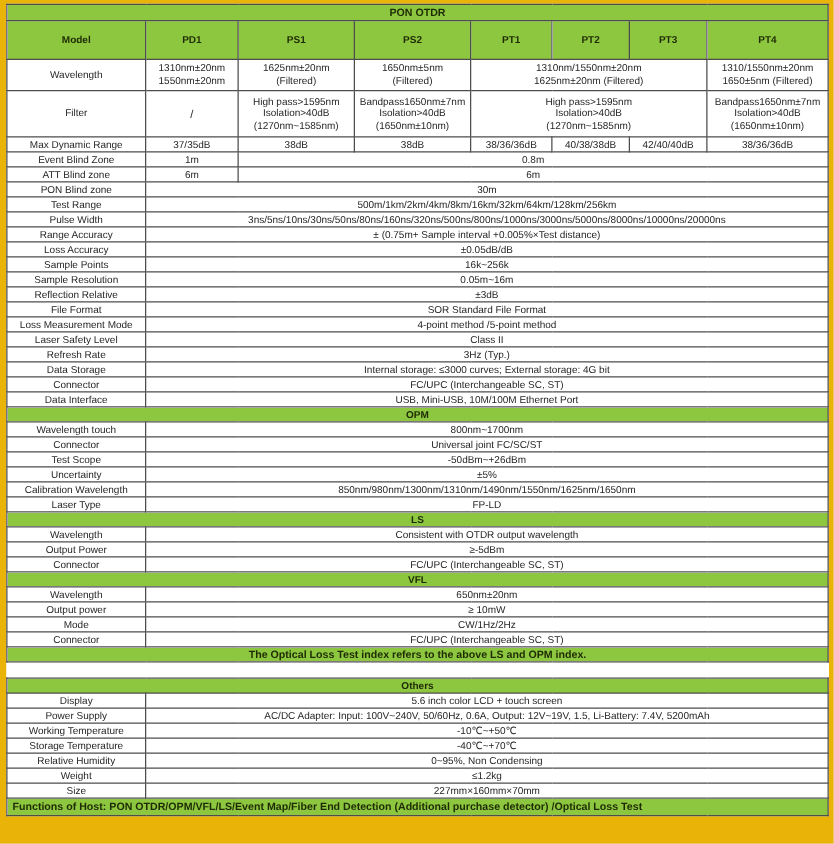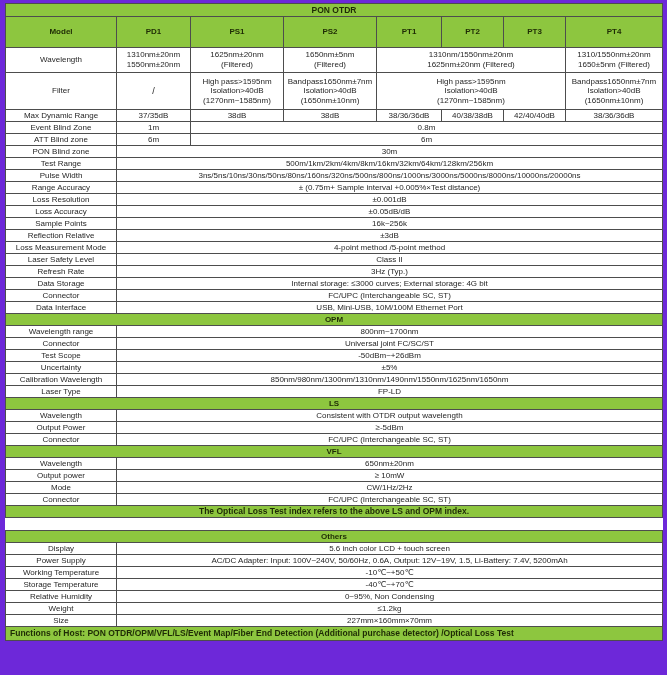--- a/index.html
+++ b/index.html
@@ -1,19 +1,19 @@
 <!DOCTYPE html>
 <html><head>
 <meta charset="utf-8">
 <style>
   html,body{margin:0;padding:0;background:#e8e8e8;}
   .frame{
     width:667px;height:675px;
     box-sizing:border-box;
-    background:#6d28d9;
+    background:#eab308;
     padding:3px 5px 0 5px;
     font-family:"Liberation Sans","DejaVu Sans",sans-serif;
     overflow:hidden;
   }
   table.spec{
     width:657px;
     table-layout:fixed;
     border-collapse:collapse;
     background:#ffffff;
     font-size:8px;
@@ -139,36 +139,40 @@
         </tr>
         <tr>
           <td>Pulse Width</td>
           <td colspan="7">3ns/5ns/10ns/30ns/50ns/80ns/160ns/320ns/500ns/800ns/1000ns/3000ns/5000ns/8000ns/10000ns/20000ns</td>
         </tr>
         <tr>
           <td>Range Accuracy</td>
           <td colspan="7">± (0.75m+ Sample interval +0.005%×Test distance)</td>
         </tr>
         <tr>
-          <td>Loss Resolution</td>
-          <td colspan="7">±0.001dB</td>
-        </tr>
-        <tr>
           <td>Loss Accuracy</td>
           <td colspan="7">±0.05dB/dB</td>
         </tr>
         <tr>
           <td>Sample Points</td>
           <td colspan="7">16k~256k</td>
         </tr>
         <tr>
+          <td>Sample Resolution</td>
+          <td colspan="7">0.05m~16m</td>
+        </tr>
+        <tr>
           <td>Reflection Relative</td>
           <td colspan="7">±3dB</td>
         </tr>
         <tr>
+          <td>File Format</td>
+          <td colspan="7">SOR Standard File Format</td>
+        </tr>
+        <tr>
           <td>Loss Measurement Mode</td>
           <td colspan="7">4-point method /5-point method</td>
         </tr>
         <tr>
           <td>Laser Safety Level</td>
           <td colspan="7">Class II</td>
         </tr>
         <tr>
           <td>Refresh Rate</td>
           <td colspan="7">3Hz (Typ.)</td>
@@ -182,21 +186,21 @@
           <td colspan="7">FC/UPC (Interchangeable SC, ST)</td>
         </tr>
         <tr>
           <td>Data Interface</td>
           <td colspan="7">USB, Mini-USB, 10M/100M Ethernet Port</td>
         </tr>
         <tr>
           <td class="green" colspan="8">OPM</td>
         </tr>
         <tr>
-          <td>Wavelength range</td>
+          <td>Wavelength touch</td>
           <td colspan="7">800nm~1700nm</td>
         </tr>
         <tr>
           <td>Connector</td>
           <td colspan="7">Universal joint FC/SC/ST</td>
         </tr>
         <tr>
           <td>Test Scope</td>
           <td colspan="7">-50dBm~+26dBm</td>
         </tr>

